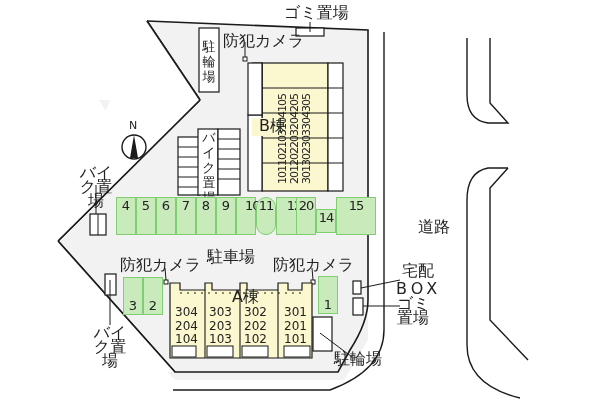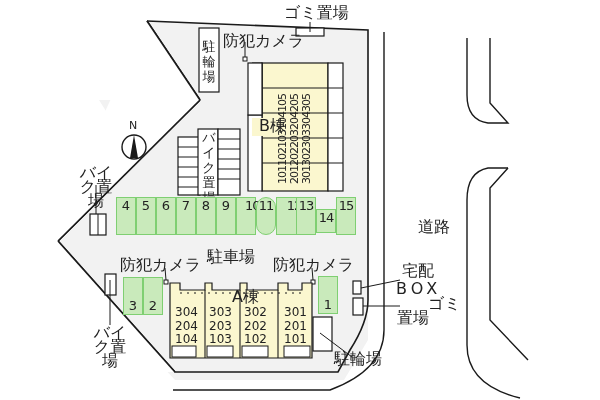--- a/index.html
+++ b/index.html
@@ -125,23 +125,23 @@
 
 <div class="stall" style="left:116px;top:197px;width:20px;height:38px;"><span>4</span></div>
 <div class="stall" style="left:136px;top:197px;width:20px;height:38px;"><span>5</span></div>
 <div class="stall" style="left:156px;top:197px;width:20px;height:38px;"><span>6</span></div>
 <div class="stall" style="left:176px;top:197px;width:20px;height:38px;"><span>7</span></div>
 <div class="stall" style="left:196px;top:197px;width:20px;height:38px;"><span>8</span></div>
 <div class="stall" style="left:216px;top:197px;width:20px;height:38px;"><span>9</span></div>
 <div class="stall" style="left:236px;top:197px;width:20px;height:38px;letter-spacing:-1px;padding-left:8px;"><span>10</span></div>
 <div class="stall" style="left:256px;top:197px;width:20px;height:38px;letter-spacing:-1px;border-radius:10px;"><span>11</span></div>
 <div class="stall" style="left:276px;top:197px;width:36px;height:38px;letter-spacing:-1px;"><span>12</span></div>
-<div class="stall" style="left:296px;top:197px;width:20px;height:38px;letter-spacing:-1px;"><span>13</span></div>
+<div class="stall" style="left:296px;top:197px;width:20px;height:38px;letter-spacing:-1px;"><span>20</span></div>
 <div class="stall" style="left:316px;top:209px;width:20px;height:24px;letter-spacing:-1px;"><span>14</span></div>
-<div class="stall" style="left:336px;top:197px;width:20px;height:38px;letter-spacing:-1px;"><span>15</span></div>
+<div class="stall" style="left:336px;top:197px;width:40px;height:38px;letter-spacing:-1px;"><span>15</span></div>
 
 <div class="lbl" style="left:418px;top:220px;">道路</div>
 
 <div class="lbl" style="left:207px;top:250px;">駐車場</div>
 <div class="lbl" style="left:120px;top:258px;">防犯カメラ</div>
 <div class="lbl" style="left:273px;top:258px;">防犯カメラ</div>
 
 <div class="stall" style="left:123px;top:277px;width:20px;height:38px;padding-top:20px;"><span>3</span></div>
 <div class="stall" style="left:143px;top:277px;width:20px;height:38px;padding-top:20px;"><span>2</span></div>
 
@@ -162,16 +162,16 @@
 <div class="num" style="left:244px;top:333px;">102</div>
 
 <div class="num" style="left:284px;top:306px;">301</div>
 <div class="num" style="left:284px;top:320px;">201</div>
 <div class="num" style="left:284px;top:333px;">101</div>
 
 <div class="lbl" style="left:86px;top:326px;width:48px;text-align:center;white-space:normal;line-height:14px;">バイク置場</div>
 
 <div class="lbl" style="left:402px;top:264px;">宅配</div>
 <div class="lbl" style="left:396px;top:282px;letter-spacing:4px;">BOX</div>
-<div class="lbl" style="left:397px;top:297px;margin-left:31px;">ゴミ</div>
+<div class="lbl" style="left:397px;top:297px;">ゴミ</div>
 <div class="lbl" style="left:397px;top:311px;">置場</div>
 
 <div class="lbl" style="left:334px;top:352px;">駐輪場</div>
 
 </body></html>

